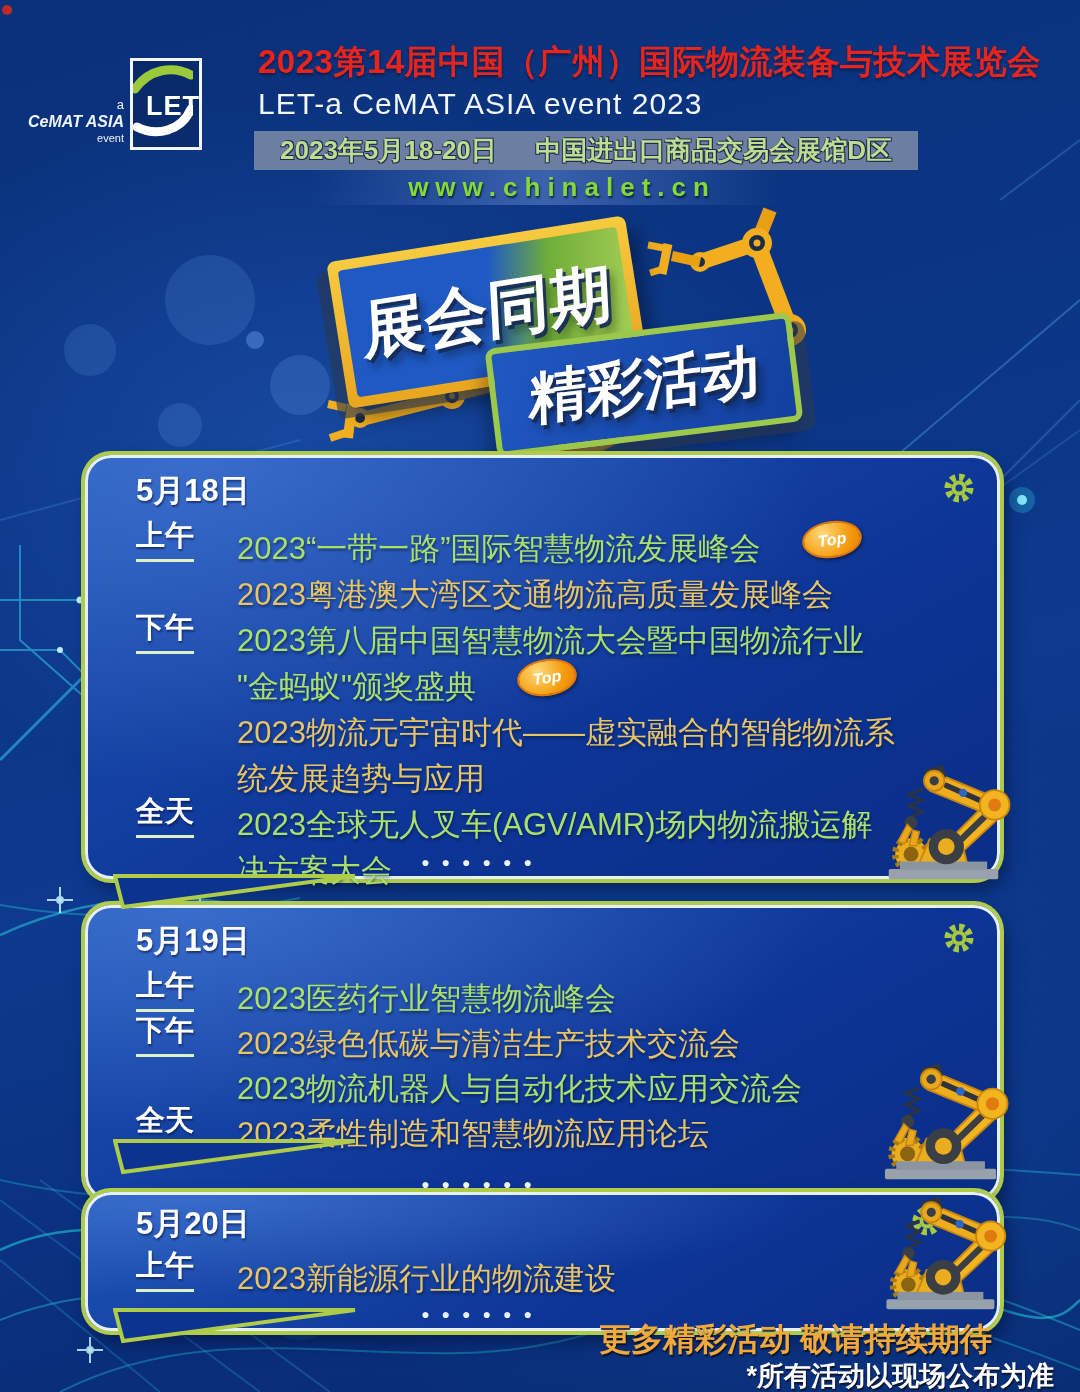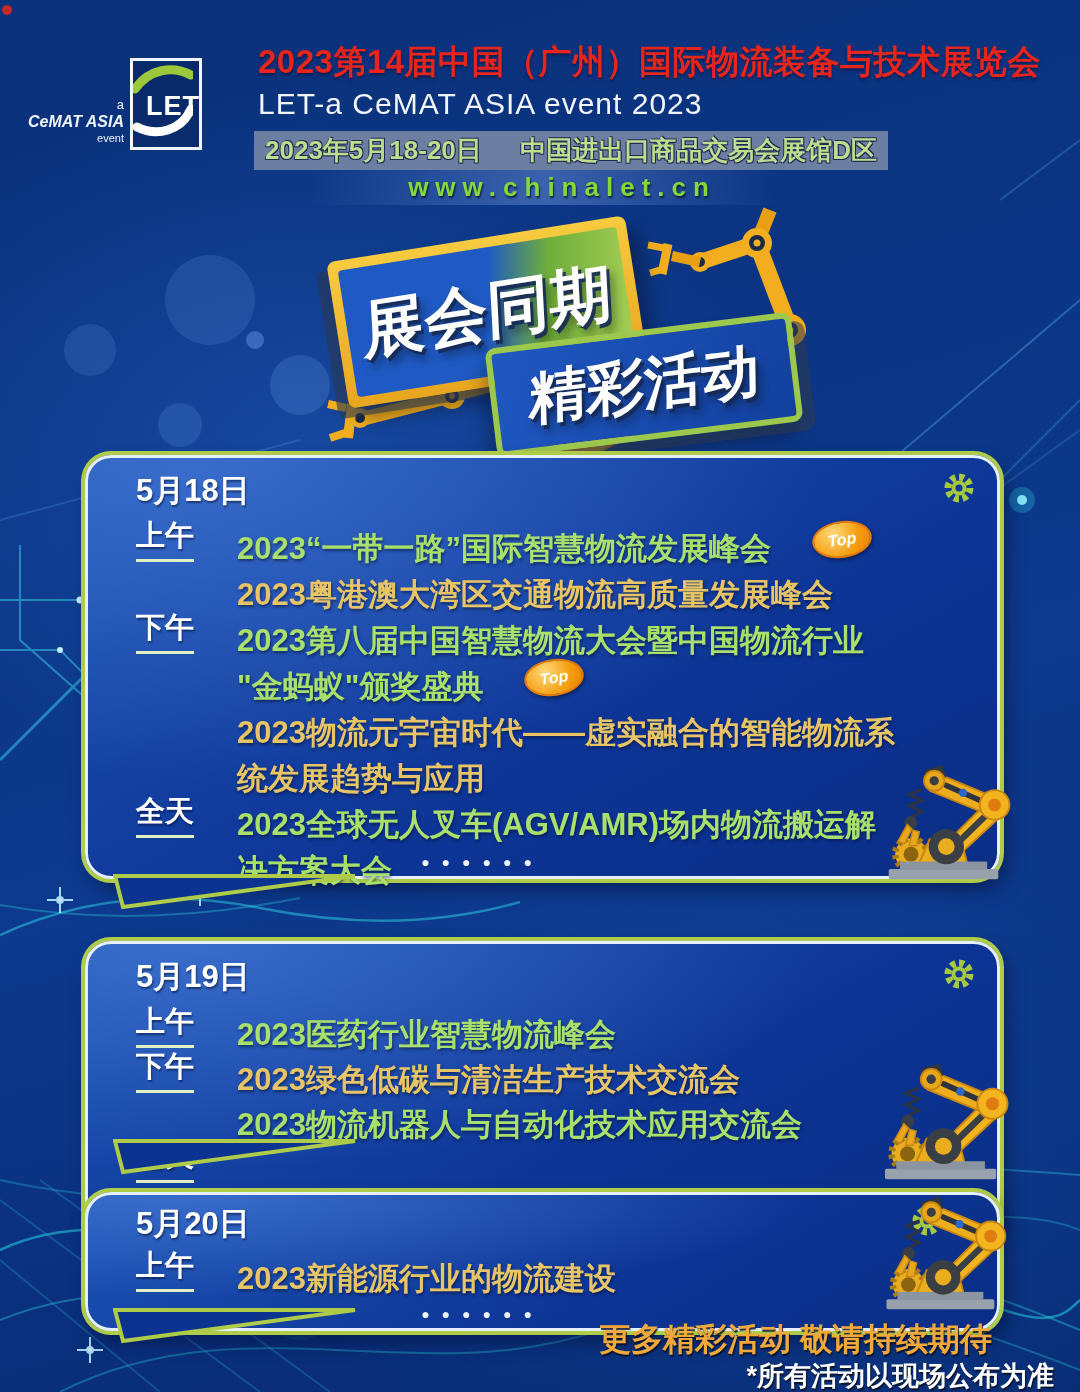--- a/index.html
+++ b/index.html
@@ -19,21 +19,21 @@
             font-size:27px;font-weight:bold;letter-spacing:1px;}
   .logo-side{left:8px;top:96px;width:116px;text-align:right;color:#eef3fa;line-height:17px;z-index:2;}
   .logo-side .s1{font-size:13px;}
   .logo-side .s2{font-size:16px;font-weight:bold;font-style:italic;}
   .logo-side .s3{font-size:11px;}
   .title{left:258px;top:40px;font-size:33px;font-weight:bold;color:#e8251d;
          text-shadow:0 2px 3px rgba(0,0,20,.45);z-index:2;letter-spacing:.5px;}
   .subtitle{left:258px;top:87px;font-size:30px;color:#f2f5fa;z-index:2;letter-spacing:1px;}
   .datebar{left:254px;top:131px;width:612px;height:33px;background:#6d7ea3;
            display:flex;justify-content:space-between;align-items:center;
-           padding:3px 11px;z-index:2;}
+           padding:3px 26px;z-index:2;}
   .datebar span{font-size:26px;font-weight:bold;color:#bedd8e;
                 text-shadow:1px 1px 0 #1e2a50,-1px 1px 0 #1e2a50,1px -1px 0 #1e2a50;}
   .url-band{left:310px;top:169px;width:470px;height:36px;z-index:1;
             background:linear-gradient(90deg,rgba(120,160,230,0),rgba(130,165,235,.40) 50%,rgba(120,160,230,0));}
   .website{left:0;top:172px;width:1080px;text-align:center;transform:translateX(22px);
            font-size:26px;font-weight:bold;color:#84d838;letter-spacing:7px;z-index:2;
            text-shadow:1px 2px 2px rgba(0,10,30,.7);}
 
   
   .panel1{left:336px;top:238px;width:302px;height:148px;z-index:2;
@@ -53,32 +53,32 @@
               text-shadow:3px 4px 0 rgba(22,42,84,.9),5px 8px 10px rgba(0,0,0,.4);}
 
   
   .card{left:85px;width:915px;z-index:2;border-radius:26px;
         border:3px solid #e6efff;box-sizing:border-box;
         background:
           radial-gradient(ellipse at 12% 0%, rgba(95,145,235,.45), rgba(0,0,0,0) 55%),
           linear-gradient(150deg,#1c52b4,#0d3596 60%,#0a2e86);
         box-shadow:0 0 0 4px #aecb4a, 6px 10px 18px rgba(0,8,40,.5);}
   .card1{top:455px;height:424px;}
-  .card2{top:941px;height:296px;}
+  .card2{top:905px;height:296px;}
   .card3{top:1192px;height:139px;}
   .cdate{font-size:31px;font-weight:bold;color:#ffffff;margin:12px 0 4px 48px;
          text-shadow:1px 2px 2px rgba(0,10,40,.5);}
   .card3 .cdate{margin-top:8px;margin-bottom:2px;}
   .line{display:flex;align-items:center;height:46px;padding-left:48px;gap:27px;}
   .card2 .line{height:45px;}
   .card3 .line{height:44px;}
   .time{width:74px;flex:none;font-size:29px;font-weight:bold;color:#ffffff;}
   .time i{font-style:normal;display:inline-block;border-bottom:3px solid #dff0c4;padding-bottom:3px;
           text-shadow:1px 2px 2px rgba(0,10,40,.5);}
-  .txt{font-size:31px;font-weight:bold;text-shadow:1px 2px 3px rgba(5,15,45,.55);white-space:nowrap;margin-top:20px;}
+  .txt{font-size:31px;font-weight:normal;text-shadow:1px 2px 3px rgba(5,15,45,.55);white-space:nowrap;margin-top:20px;}
   .green{color:#a9e06c;}
   .yellow{color:#e7c466;}
   .badge{margin-left:14px;flex:none;width:56px;height:33px;border-radius:50%;
          display:inline-flex;align-items:center;justify-content:center;transform:rotate(-8deg);
          background:radial-gradient(circle at 35% 28%,#ffd97a,#f59d0e 60%,#e87e00);
          border:2px solid #e0790a;box-shadow:1px 2px 4px rgba(0,0,0,.45);
          color:#fff;font-size:16px;font-weight:bold;font-style:italic;}
   .dots{position:absolute;left:0;right:120px;bottom:6px;text-align:center;
         color:#eef4fb;font-size:14px;letter-spacing:12px;}
   .gear{position:absolute;right:20px;top:12px;width:36px;height:36px;}
@@ -333,20 +333,21 @@
   <div class="line">
     <span class="time"><i>下午</i></span>
     <span class="txt yellow">2023绿色低碳与清洁生产技术交流会</span>
   </div>
   <div class="line">
     <span class="time"><i></i></span>
     <span class="txt green">2023物流机器人与自动化技术应用交流会</span>
   </div>
   <div class="line">
     <span class="time"><i>全天</i></span>
+    <span class="txt yellow">2023柔性制造和智慧物流应用论坛</span>
   </div>
   <div class="dots">●●●●●●</div>
   <svg class="gear" viewBox="-18 -18 36 36">
     <circle r="11" fill="none" stroke="#a6c93f" stroke-width="7" stroke-dasharray="5 3.6"></circle>
     <circle r="7.5" fill="#a6c93f"></circle>
       <circle r="3.6" fill="#10399b"></circle>
   </svg>
 </div>
 
 <div class="abs card card3">

